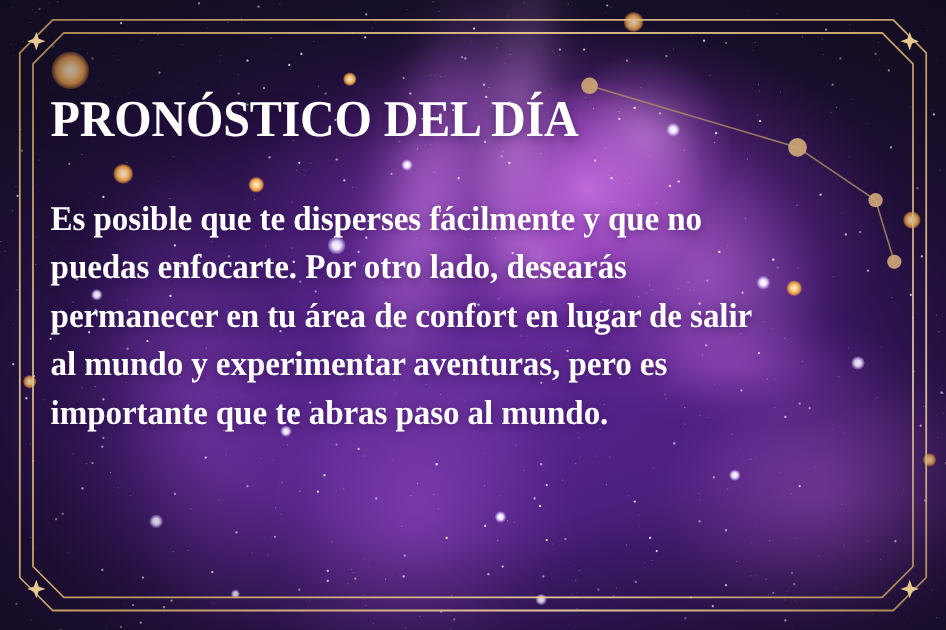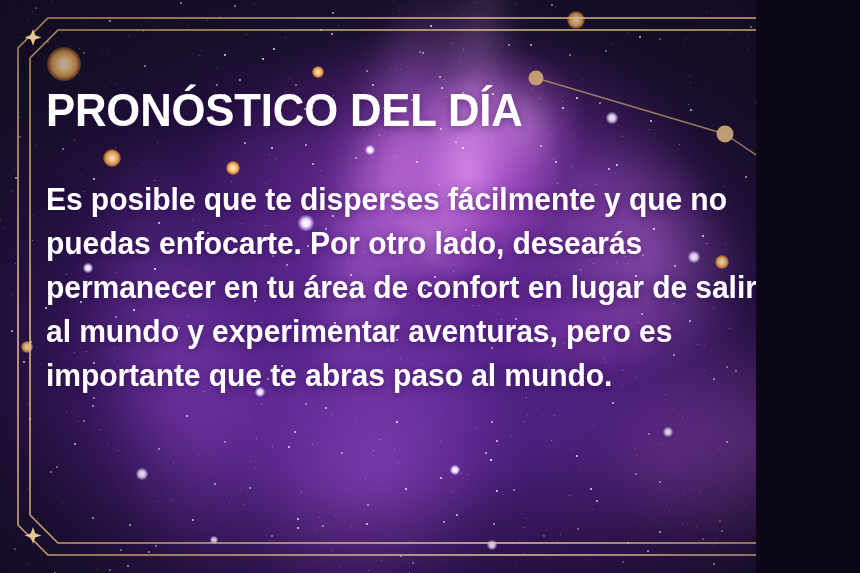--- a/index.html
+++ b/index.html
@@ -2,24 +2,24 @@
 <html><head>
 <meta charset="utf-8">
 <style>
   html, body {
     margin: 0;
     padding: 0;
     background: #0b0716;
   }
   #card {
     position: relative;
-    width: 756px;
+    width: 860px;
     height: 573px;
     overflow: hidden;
-    font-family: Liberation Sans, sans-serif;
+    font-family: Liberation Serif, serif;
     background: #1d4ed8;
     user-select: none;
   }
 
   
   .bg-layer {
     position: absolute;
     inset: 0;
     pointer-events: none;
   }

